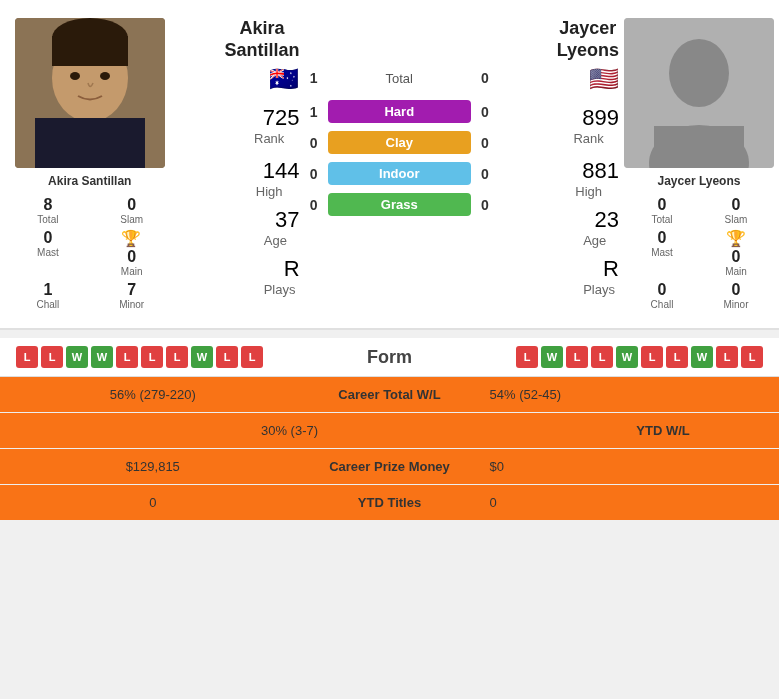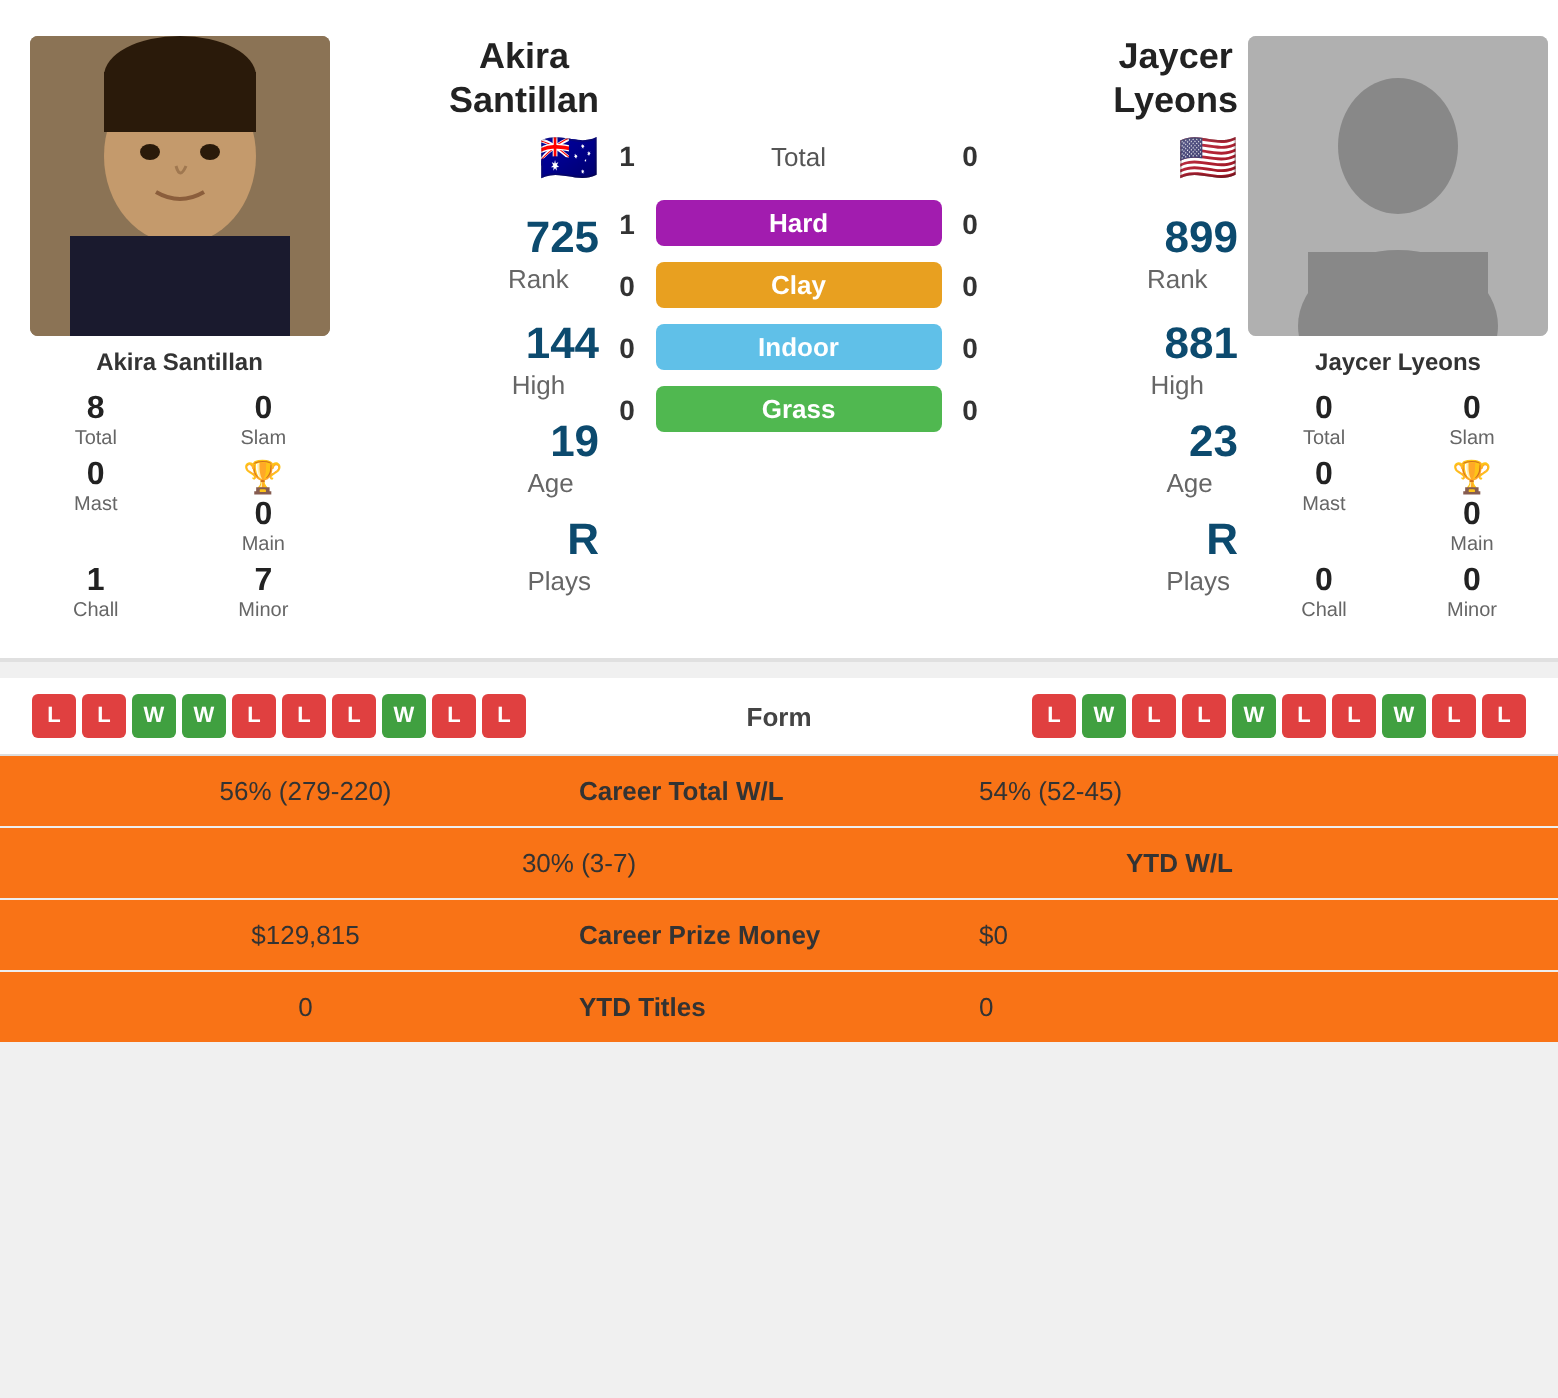--- a/index.html
+++ b/index.html
@@ -99,22 +99,22 @@
     .flag-icon {
       font-size: 24px;
       margin: 4px 0;
     }
     .rank-block {
       text-align: center;
       margin: 8px 0;
     }
     .rank-number {
       font-size: 22px;
-      font-weight: bold;
-      color: #0c4a6e;
+      font-weight: normal;
+      color: #000000;
       margin-left: 24px;
     }
     .rank-label {
       font-size: 13px;
       color: #666;
     }
     .high-block {
       text-align: center;
       margin: 4px 0;
     }
@@ -209,21 +209,21 @@
       color: #fff;
       display: flex;
       align-items: center;
       justify-content: center;
     }
     .badge-l { background: #e04040; }
     .badge-w { background: #40a040; }
     .form-center-label {
       width: 120px;
       text-align: center;
-      font-size: 13px;
+      font-size: 18px;
       font-weight: bold;
       color: #444;
     }
 
     
     .stats-table {
       width: 100%;
       background: #f97316;
     }
     .stats-table-row {
@@ -234,21 +234,21 @@
     }
     .stats-table-row:last-child { border-bottom: none; }
     .st-left {
       flex: 1;
       text-align: center;
       font-size: 13px;
       color: #333;
     }
     .st-center {
       width: 200px;
-      text-align: left;
+      text-align: center;
       font-size: 13px;
       font-weight: bold;
       color: #333;
     }
     .st-right {
       flex: 1;
       text-align: left;
       font-size: 13px;
       color: #333;
     }
@@ -319,21 +319,21 @@
       <div class="flag-icon">🇦🇺</div>
       <div class="rank-block">
         <div class="rank-number">725</div>
         <div class="rank-label">Rank</div>
       </div>
       <div class="high-block">
         <div class="rank-number">144</div>
         <div class="rank-label">High</div>
       </div>
       <div class="age-block">
-        <div class="rank-number">19</div>
+        <div class="rank-number">37</div>
         <div class="rank-label">Age</div>
       </div>
       <div class="plays-block">
         <div class="rank-number">R</div>
         <div class="rank-label">Plays</div>
       </div>
     </div>
 
     <div class="center-column">
       <div class="total-row">

